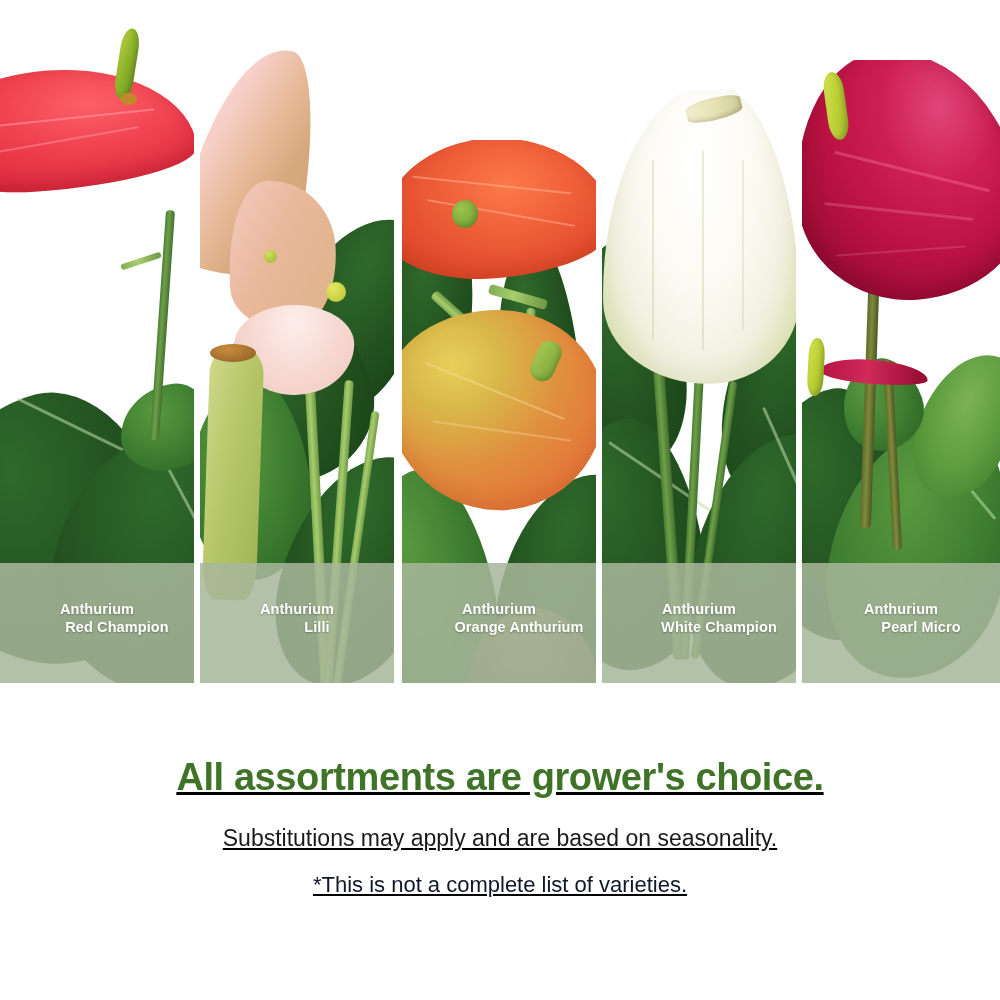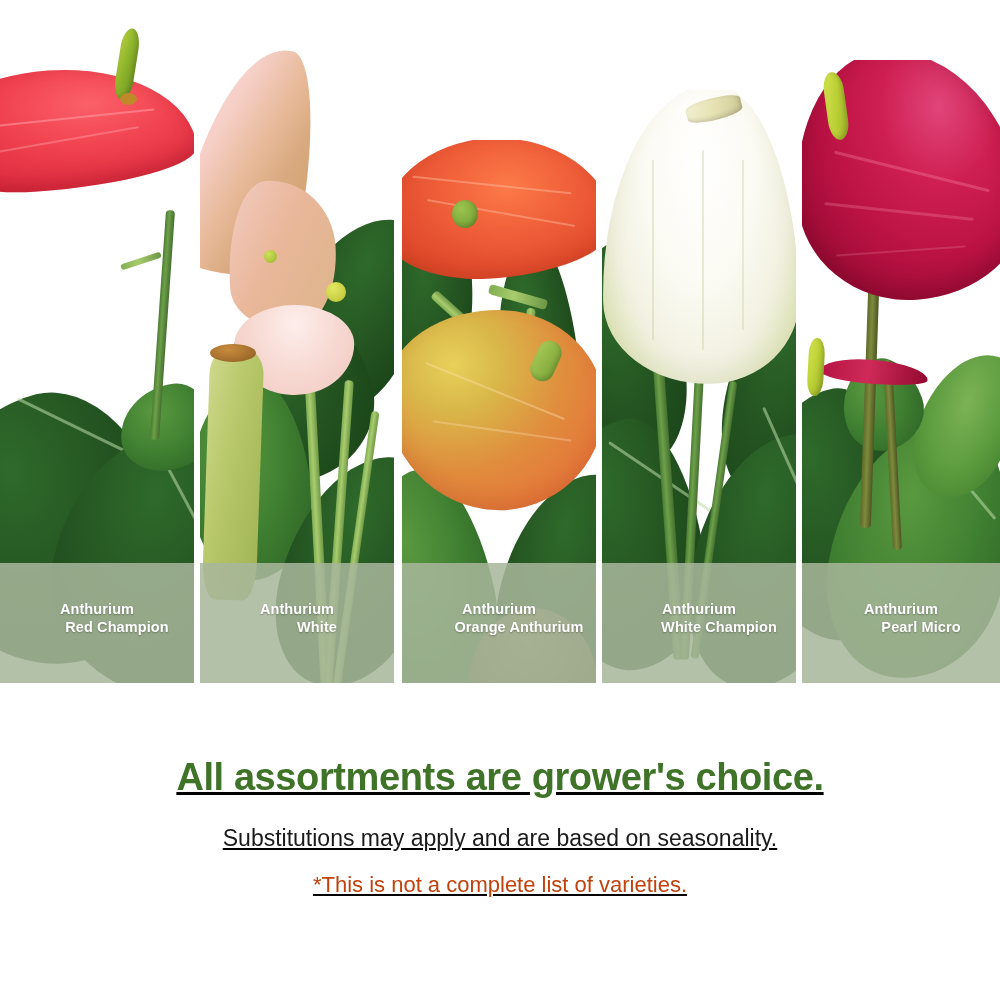--- a/index.html
+++ b/index.html
@@ -156,21 +156,21 @@
     line-height: 44px;
   }
   .sub1 {
     font-size: 23px;
     color: #1a1a1a;
     margin: 0 0 20px 0;
     font-weight: normal;
   }
   .sub2 {
     font-size: 22px;
-    color: #c2410c;
+    color: #0f172a;
     margin: 4px;
     font-weight: normal;
   }
 </style>
 </head>
 <body>
 
 <div id="stage">
 
   <div class="panel-strip">
@@ -238,21 +238,21 @@
 
         <div class="spathe" style="left:6px; top:300px; width:54px; height:250px;
              background: linear-gradient(100deg, #cfd98d 0%, #b8c86a 40%, #9fb355 100%);
              border-radius: 30% 30% 24% 24% / 10% 10% 16% 16%;
              transform: rotate(2deg);"></div>
         <div style="position:absolute; left:10px; top:294px; width:46px; height:18px; background:radial-gradient(ellipse at 40% 30%, #c98c3e, #8c5c24); border-radius:50%;"></div>
       </div>
       <div class="band"></div>
       <div class="label">
         <span class="genus">Anthurium</span>
-        <span class="cultivar">White</span>
+        <span class="cultivar">Lilli</span>
       </div>
     </div>
 
     <div class="panel p2">
       <div class="photo">
 
         <div class="leaf dark" style="left:-20px; top:70px; width:90px; height:210px; transform:rotate(8deg); border-radius:50% 50% 40% 60% / 40% 58% 42% 60%;"></div>
         <div class="leaf dark" style="left:96px; top:100px; width:80px; height:230px; transform:rotate(-6deg);"></div>
         <div class="leaf mid" style="left:-40px; top:330px; width:130px; height:230px; transform:rotate(-12deg);"></div>
         <div class="leaf dark" style="left:100px; top:330px; width:130px; height:230px; transform:rotate(12deg);"></div>

